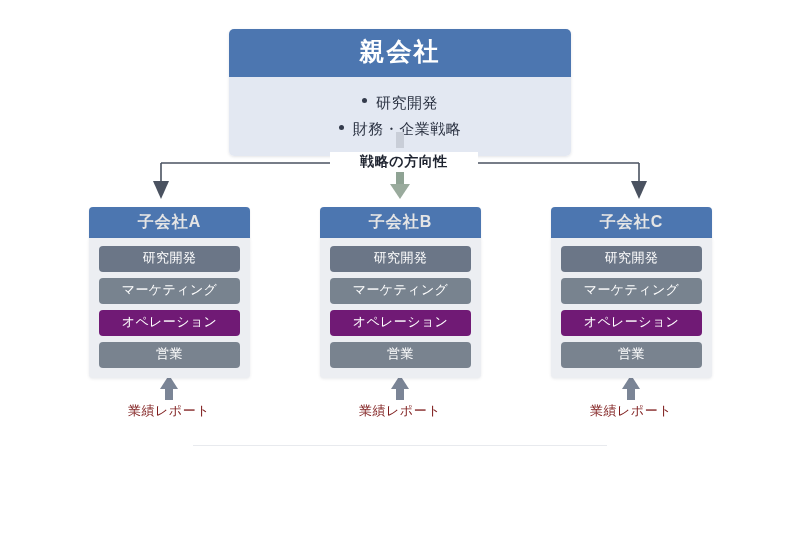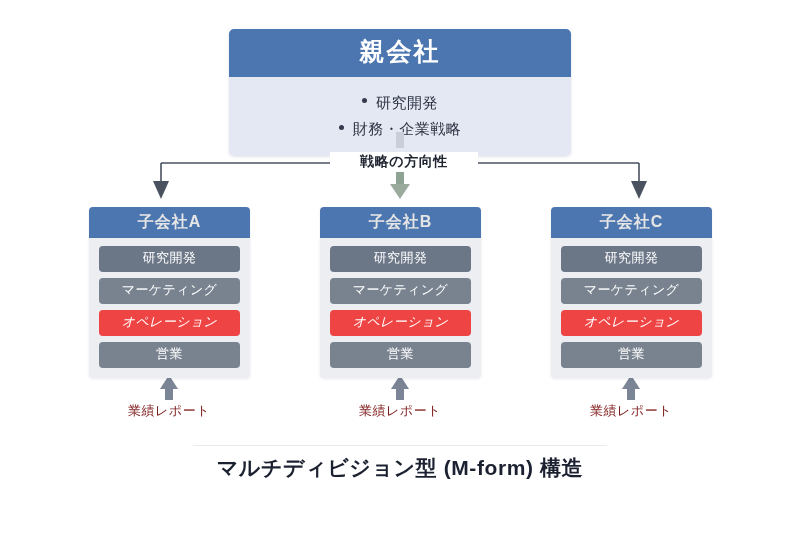--- a/index.html
+++ b/index.html
@@ -142,21 +142,21 @@
     border-radius: 4px;
     padding: 5px 0 6px 0;
     margin-bottom: 6px;
     line-height: 1.15;
     letter-spacing: 0.4px;
     white-space: nowrap;
   }
   .func:last-child { margin-bottom: 0; }
   .func.tone0 { background: #6b7687; }
   .func.tone1 { background: #78838f; }
-  .func.tone2 { background: #ef4444; font-style: italic; }
+  .func.tone2 { background: #701a75; }
   .func.tone3 { background: #79838f; }
 
   
   .report-label {
     position: absolute;
     top: 403px;
     width: 160px;
     text-align: center;
     font-size: 13px;
     color: #7f1d1d;
@@ -266,15 +266,14 @@
       <div class="func tone2">オペレーション</div>
       <div class="func tone3">営業</div>
     </div>
   </div>
 
   <div class="report-label rep-a">業績レポート</div>
   <div class="report-label rep-b">業績レポート</div>
   <div class="report-label rep-c">業績レポート</div>
 
   <div class="caption-rule"></div>
-  <div class="caption">マルチディビジョン型 (M-form) 構造</div>
 
 </div>
 
 </body></html>

